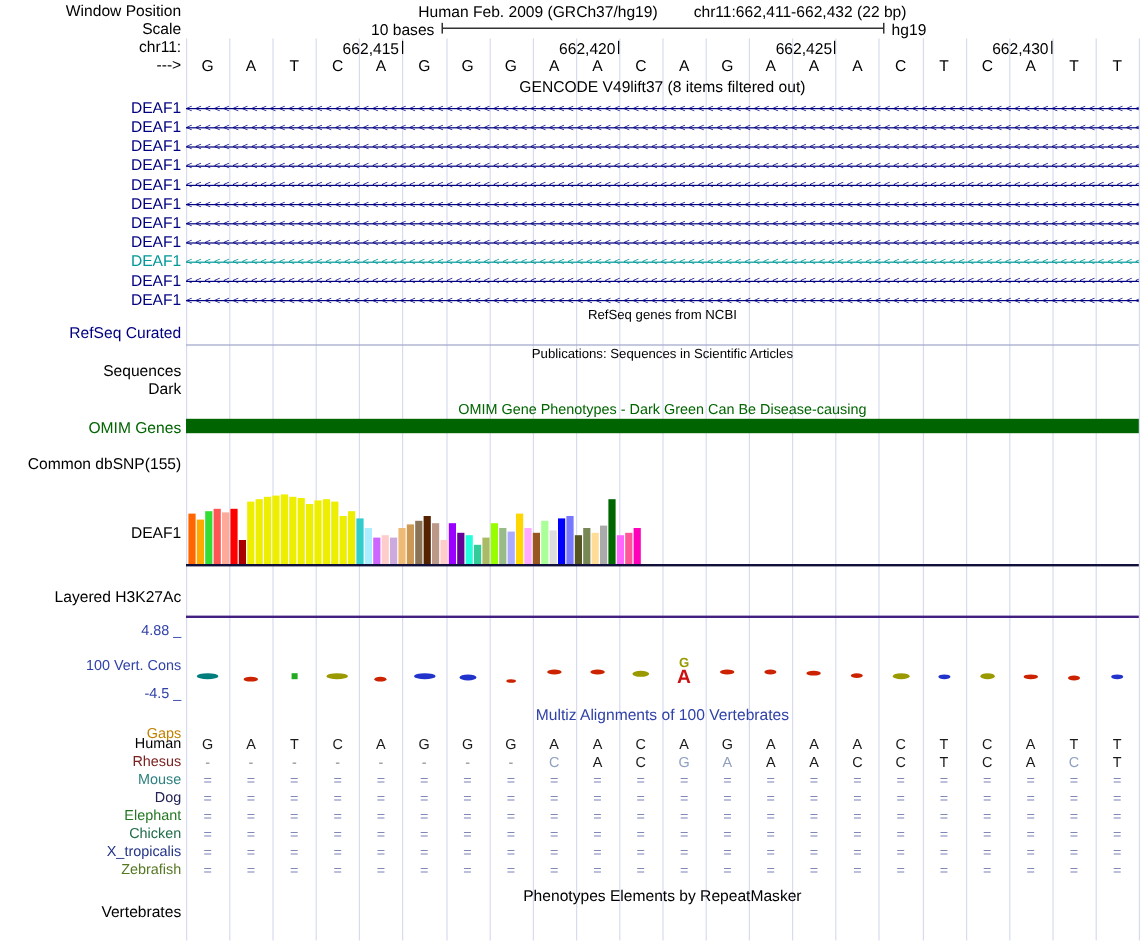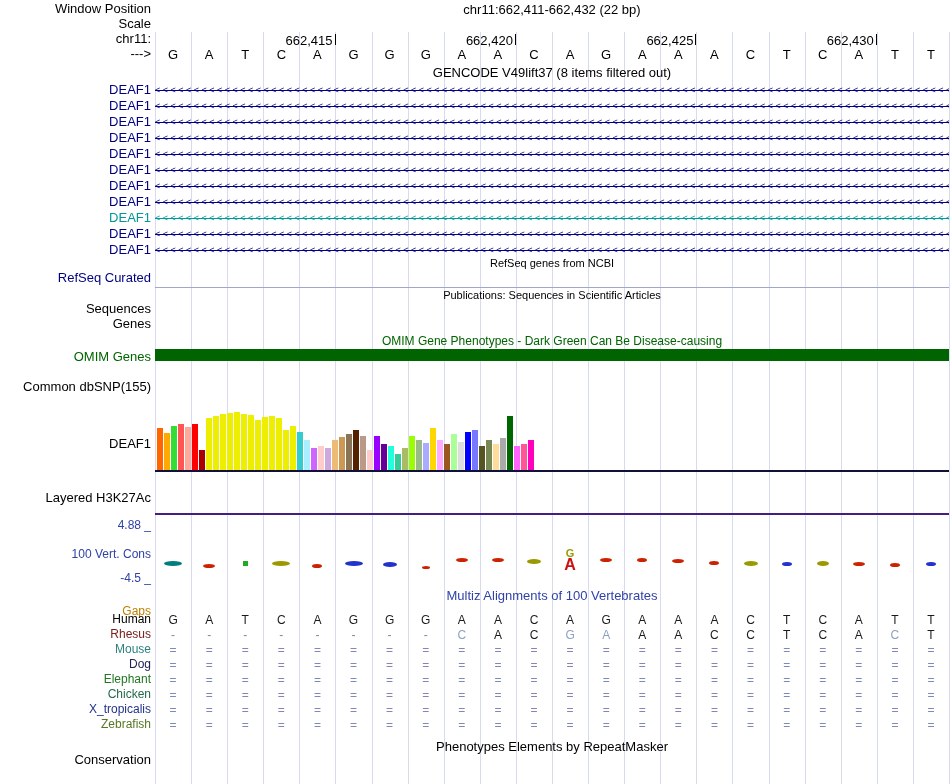--- a/index.html
+++ b/index.html
@@ -60,24 +60,30 @@
       <div class="vline" style="left: 613.55px;"></div>
       <div class="vline" style="left: 649.64px;"></div>
       <div class="vline" style="left: 685.73px;"></div>
       <div class="vline" style="left: 721.82px;"></div>
       <div class="vline" style="left: 757.91px;"></div>
       <div class="vline" style="left: 794px;"></div>
     </div>
 
   <span class="gutter-label" style="top:2px">Window Position</span>
   <div class="main-abs header-row" style="top:2px">
+    <span>Human Feb. 2009 (GRCh37/hg19)</span>
     <span>chr11:662,411-662,432 (22 bp)</span>
   </div>
 
   <span class="gutter-label" style="top:17px">Scale</span>
+  <div class="main-abs" style="top:17px;height:14px">
+    <span style="position:absolute;left:0;width:207px;text-align:right">10 bases</span>
+    <div class="scalebar" style="left:213px;width:367px"></div>
+    <span style="position:absolute;left:588px">hg19</span>
+  </div>
 
   <span class="gutter-label" style="top:32px">chr11:</span>
   <div id="ruler" class="main-abs" style="top:32px;height:14px">
       <span class="tick-label" style="left: 179.5px;">662,415</span>
       <div class="tick-mark" style="left: 179.5px;"></div>
       <span class="tick-label" style="left: 359.9px;">662,420</span>
       <div class="tick-mark" style="left: 359.9px;"></div>
       <span class="tick-label" style="left: 540.4px;">662,425</span>
       <div class="tick-mark" style="left: 540.4px;"></div>
       <span class="tick-label" style="left: 720.8px;">662,430</span>
@@ -111,21 +117,21 @@
     </div>
 
   <div class="main-abs center" style="top:65px">GENCODE V49lift37 (8 items filtered out)</div>
 
   <div class="main-abs center small" style="top:257px">RefSeq genes from NCBI</div>
   <span class="gutter-label" style="top:271px;color:#000080">RefSeq Curated</span>
   <div class="hline" style="top:287px;height:1px;background:#a0a6cc"></div>
 
   <div class="main-abs center small" style="top:289px">Publications: Sequences in Scientific Articles</div>
   <span class="gutter-label" style="top:302px">Sequences</span>
-  <span class="gutter-label" style="top:317px">Genes</span>
+  <span class="gutter-label" style="top:317px">Dark</span>
 
   <div class="main-abs center green" style="top:334px;font-size:12px">OMIM Gene Phenotypes - Dark Green Can Be Disease-causing</div>
   <span class="gutter-label green" style="top:350px">OMIM Genes</span>
   <div class="hline" style="top:349px;height:12px;background:#006400"></div>
 
   <span class="gutter-label" style="top:380px">Common dbSNP(155)</span>
 
   <span class="gutter-label" style="top:437px">DEAF1</span>
   <div id="gtex-bars">
       <div class="gtex-bar" style="height: 42px; background: rgb(255, 102, 0);"></div>
@@ -215,21 +221,21 @@
       <div class="cons-mark" style="left: 626.6px; top: 17px; width: 10px; height: 4px; background: rgb(34, 51, 204); border-radius: 50%;"></div>
       <div class="cons-mark" style="left: 661.7px; top: 15.5px; width: 12px; height: 5px; background: rgb(154, 154, 0); border-radius: 50%;"></div>
       <div class="cons-mark" style="left: 697.8px; top: 17px; width: 12px; height: 4px; background: rgb(204, 34, 0); border-radius: 50%;"></div>
       <div class="cons-mark" style="left: 734.9px; top: 18px; width: 10px; height: 4px; background: rgb(204, 34, 0); border-radius: 50%;"></div>
       <div class="cons-mark" style="left: 771px; top: 17px; width: 10px; height: 4px; background: rgb(34, 51, 204); border-radius: 50%;"></div>
     </div>
 
   <div class="main-abs center blue" style="top:588px">Multiz Alignments of 100 Vertebrates</div>
 
   <div class="main-abs center" style="top:739px">Phenotypes Elements by RepeatMasker</div>
-  <span class="gutter-label" style="top:753px">Conservation</span>
+  <span class="gutter-label" style="top:753px">Vertebrates</span>
 
 <span class="gutter-label" style="top: 83px; color: rgb(0, 0, 128);">DEAF1</span>
     <div class="main-abs transcript-row" style="top: 83px; color: rgb(0, 0, 128);"><span>&lt;&lt;&lt;&lt;&lt;&lt;&lt;&lt;&lt;&lt;&lt;&lt;&lt;&lt;&lt;&lt;&lt;&lt;&lt;&lt;&lt;&lt;&lt;&lt;&lt;&lt;&lt;&lt;&lt;&lt;&lt;&lt;&lt;&lt;&lt;&lt;&lt;&lt;&lt;&lt;&lt;&lt;&lt;&lt;&lt;&lt;&lt;&lt;&lt;&lt;&lt;&lt;&lt;&lt;&lt;&lt;&lt;&lt;&lt;&lt;&lt;&lt;&lt;&lt;&lt;&lt;&lt;&lt;&lt;&lt;&lt;&lt;&lt;&lt;&lt;&lt;&lt;&lt;&lt;&lt;&lt;&lt;&lt;&lt;&lt;&lt;&lt;&lt;&lt;&lt;&lt;&lt;&lt;&lt;&lt;&lt;&lt;&lt;&lt;&lt;&lt;&lt;&lt;&lt;&lt;&lt;&lt;&lt;&lt;&lt;&lt;&lt;&lt;&lt;&lt;&lt;&lt;&lt;</span></div>
     <span class="gutter-label" style="top: 99px; color: rgb(0, 0, 128);">DEAF1</span>
     <div class="main-abs transcript-row" style="top: 99px; color: rgb(0, 0, 128);"><span>&lt;&lt;&lt;&lt;&lt;&lt;&lt;&lt;&lt;&lt;&lt;&lt;&lt;&lt;&lt;&lt;&lt;&lt;&lt;&lt;&lt;&lt;&lt;&lt;&lt;&lt;&lt;&lt;&lt;&lt;&lt;&lt;&lt;&lt;&lt;&lt;&lt;&lt;&lt;&lt;&lt;&lt;&lt;&lt;&lt;&lt;&lt;&lt;&lt;&lt;&lt;&lt;&lt;&lt;&lt;&lt;&lt;&lt;&lt;&lt;&lt;&lt;&lt;&lt;&lt;&lt;&lt;&lt;&lt;&lt;&lt;&lt;&lt;&lt;&lt;&lt;&lt;&lt;&lt;&lt;&lt;&lt;&lt;&lt;&lt;&lt;&lt;&lt;&lt;&lt;&lt;&lt;&lt;&lt;&lt;&lt;&lt;&lt;&lt;&lt;&lt;&lt;&lt;&lt;&lt;&lt;&lt;&lt;&lt;&lt;&lt;&lt;&lt;&lt;&lt;&lt;&lt;&lt;</span></div>
     <span class="gutter-label" style="top: 115px; color: rgb(0, 0, 128);">DEAF1</span>
     <div class="main-abs transcript-row" style="top: 115px; color: rgb(0, 0, 128);"><span>&lt;&lt;&lt;&lt;&lt;&lt;&lt;&lt;&lt;&lt;&lt;&lt;&lt;&lt;&lt;&lt;&lt;&lt;&lt;&lt;&lt;&lt;&lt;&lt;&lt;&lt;&lt;&lt;&lt;&lt;&lt;&lt;&lt;&lt;&lt;&lt;&lt;&lt;&lt;&lt;&lt;&lt;&lt;&lt;&lt;&lt;&lt;&lt;&lt;&lt;&lt;&lt;&lt;&lt;&lt;&lt;&lt;&lt;&lt;&lt;&lt;&lt;&lt;&lt;&lt;&lt;&lt;&lt;&lt;&lt;&lt;&lt;&lt;&lt;&lt;&lt;&lt;&lt;&lt;&lt;&lt;&lt;&lt;&lt;&lt;&lt;&lt;&lt;&lt;&lt;&lt;&lt;&lt;&lt;&lt;&lt;&lt;&lt;&lt;&lt;&lt;&lt;&lt;&lt;&lt;&lt;&lt;&lt;&lt;&lt;&lt;&lt;&lt;&lt;&lt;&lt;&lt;&lt;</span></div>
     <span class="gutter-label" style="top: 131px; color: rgb(0, 0, 128);">DEAF1</span>
     <div class="main-abs transcript-row" style="top: 131px; color: rgb(0, 0, 128);"><span>&lt;&lt;&lt;&lt;&lt;&lt;&lt;&lt;&lt;&lt;&lt;&lt;&lt;&lt;&lt;&lt;&lt;&lt;&lt;&lt;&lt;&lt;&lt;&lt;&lt;&lt;&lt;&lt;&lt;&lt;&lt;&lt;&lt;&lt;&lt;&lt;&lt;&lt;&lt;&lt;&lt;&lt;&lt;&lt;&lt;&lt;&lt;&lt;&lt;&lt;&lt;&lt;&lt;&lt;&lt;&lt;&lt;&lt;&lt;&lt;&lt;&lt;&lt;&lt;&lt;&lt;&lt;&lt;&lt;&lt;&lt;&lt;&lt;&lt;&lt;&lt;&lt;&lt;&lt;&lt;&lt;&lt;&lt;&lt;&lt;&lt;&lt;&lt;&lt;&lt;&lt;&lt;&lt;&lt;&lt;&lt;&lt;&lt;&lt;&lt;&lt;&lt;&lt;&lt;&lt;&lt;&lt;&lt;&lt;&lt;&lt;&lt;&lt;&lt;&lt;&lt;&lt;&lt;</span></div>
     <span class="gutter-label" style="top: 147px; color: rgb(0, 0, 128);">DEAF1</span>

